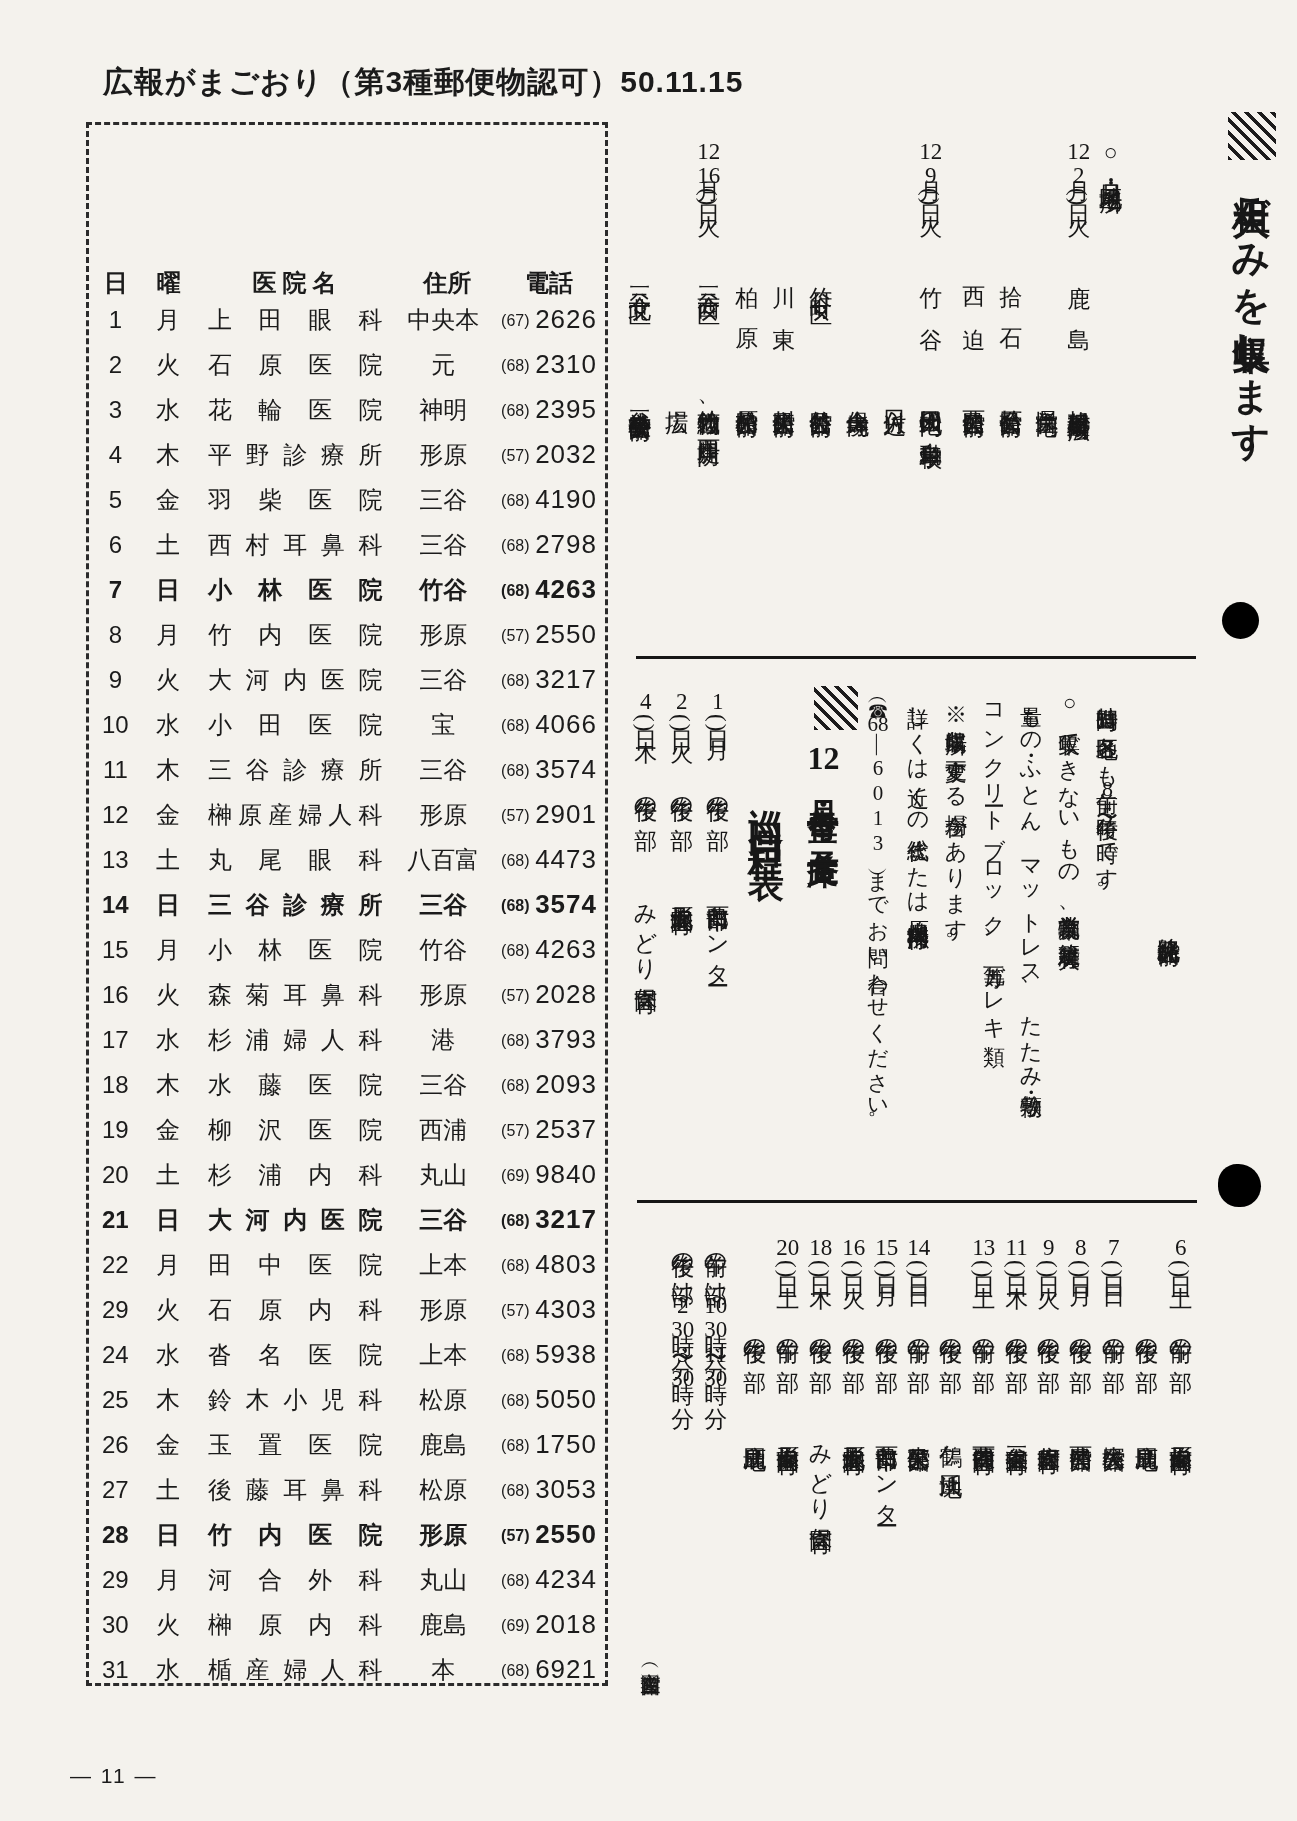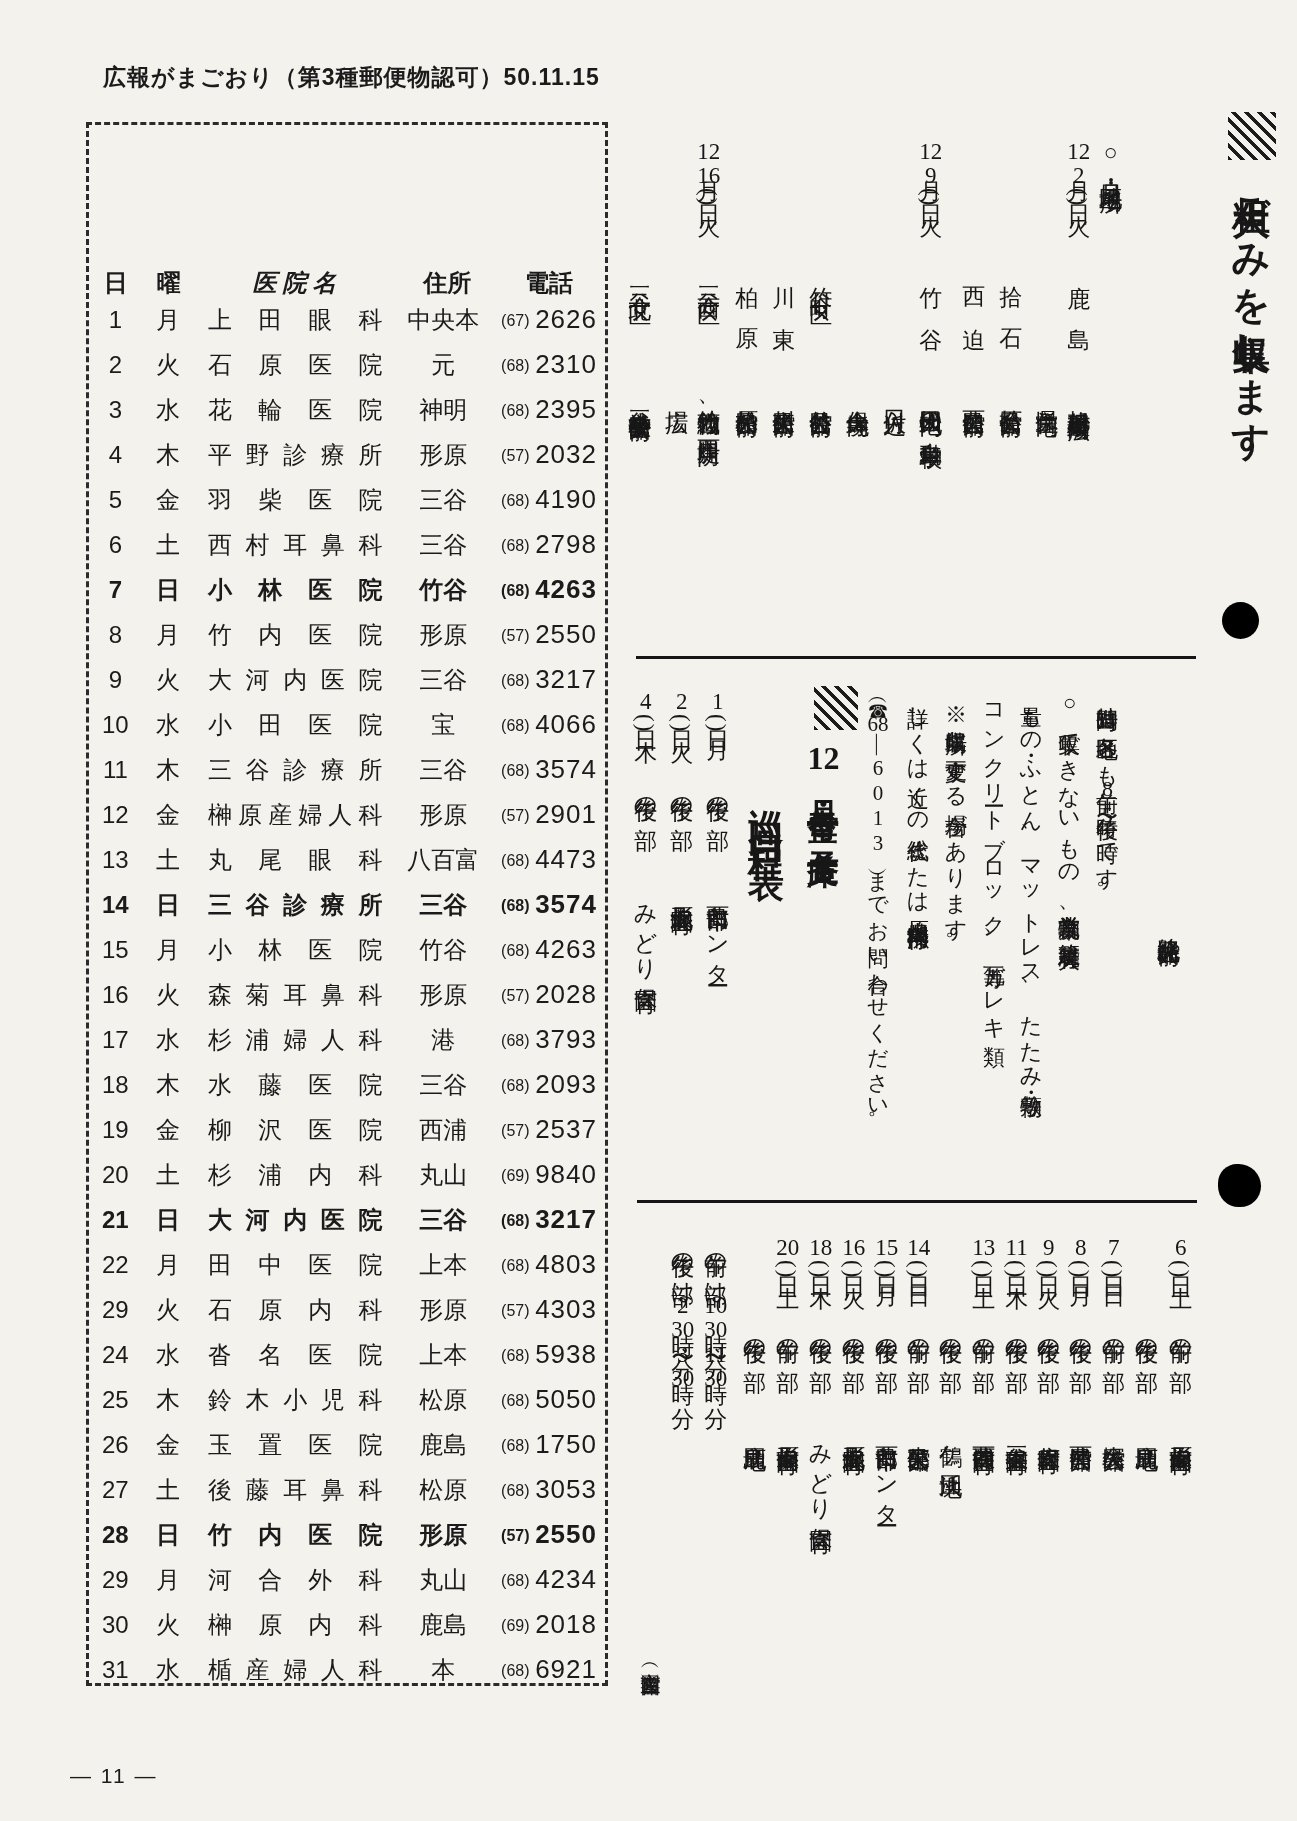--- a/index.html
+++ b/index.html
@@ -2,21 +2,21 @@
 <html lang="ja"><head>
 <meta charset="utf-8">
 <style>
   html,body{margin:0;padding:0;}
   .page{
     position:relative; width:1297px; height:1821px;
     background:#f4f2ed; overflow:hidden;
     font-family:"Liberation Sans", sans-serif; color:#1b1b1b;
   }
   
-  .masthead{position:absolute; left:103px; top:62px; font-size:23px; font-weight:bold; letter-spacing:1px;}
+  .masthead{position:absolute; left:103px; top:62px; font-size:30px; font-weight:bold; letter-spacing:1px;}
   .pageno{position:absolute; left:70px; top:1764px; font-size:21px; letter-spacing:2px;}
   
   .doctor-box{
     position:absolute; left:86px; top:122px; width:522px; height:1564px;
     border:3px dashed #2b2b2b; box-sizing:border-box; background:transparent;
   }
   .box-title{position:absolute; top:24px; left:0; right:0; text-align:center;
     font-size:36px; font-weight:bold; letter-spacing:6px;}
   .hours{position:absolute; top:76px; left:42px; display:flex; gap:30px; font-size:23px; line-height:1.45;}
   .hours-label{padding-top:2px;}
@@ -24,21 +24,21 @@
   .thead{position:absolute; top:142px; left:2px; right:2px; display:flex; font-weight:bold; font-size:24px;}
   .drows{position:absolute; top:172px; left:2px; right:2px;}
   .drow{display:flex; align-items:center; height:45px; font-size:24px;}
   .drow.bold{font-weight:bold;}
   .c-day{width:52px; text-align:center;}
   .c-wd{width:60px; text-align:center;}
   .c-clinic{width:186px; padding:0 14px 0 12px; text-align:justify; text-align-last:justify;}
   .c-addr{width:100px; text-align:center;}
   .c-pref{width:42px; text-align:right; font-size:16px; padding-top:3px;}
   .c-tel{width:72px; text-align:right; padding-right:6px; font-size:26px; letter-spacing:1px;}
-  .thc{text-align-last:center; letter-spacing:6px;font-style:italic;}
+  .thc{text-align-last:center; letter-spacing:6px;}
   .c-tel2{width:114px; text-align:center;}
   
   .vcol{
     position:absolute; writing-mode:vertical-rl; text-orientation:mixed;
     font-family:"Liberation Serif","DejaVu Serif",serif;
     font-size:23px; line-height:1.05; letter-spacing:1px; white-space:nowrap; color:#171717;
   }
   .vcol.vb{font-weight:bold;}
   .tcy{text-combine-upright:all;}
   .up{text-orientation:upright;}

